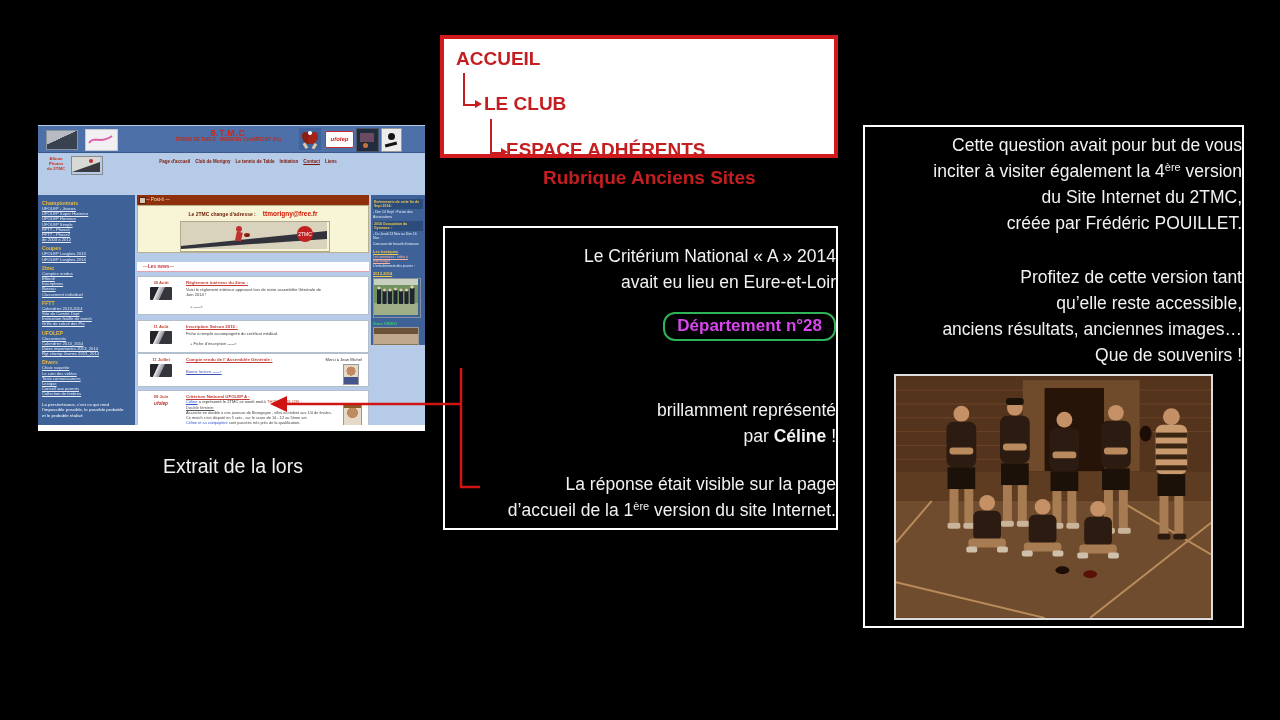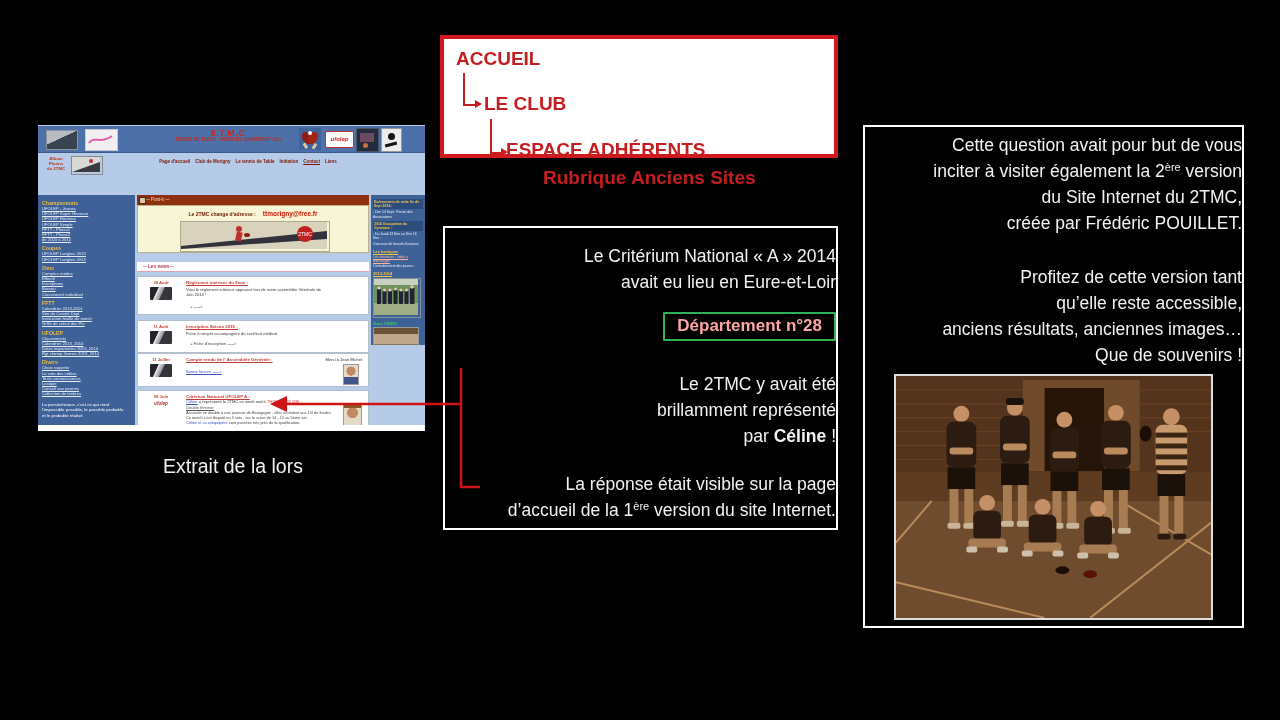--- a/index.html
+++ b/index.html
@@ -74,21 +74,21 @@
   .elb{position:absolute;border-left:2.5px solid #c41e20;border-bottom:2.5px solid #c41e20;}
   .elb1{left:19px;top:34px;width:12px;height:31px;}
   .elb2{left:46px;top:80px;width:11px;height:33px;}
   .ah{position:absolute;width:0;height:0;border-top:4px solid transparent;border-bottom:4px solid transparent;border-left:7px solid #c41e20;}
   .ah1{left:31px;top:61px;} .ah2{left:57px;top:109px;}
   
   .qbox{position:absolute;left:443px;top:226px;width:395px;height:304px;background:#000;border:2px solid #fff;box-sizing:border-box;}
   .ibox{position:absolute;left:863px;top:125px;width:381px;height:503px;background:#000;border:2px solid #fff;box-sizing:border-box;}
   .cline{position:absolute;left:0;width:100%;text-align:right;color:#f2f2f2;font-size:17.5px;white-space:nowrap;}
   .q1{top:18px;} .q2{top:44px;} .qbadge{top:84px;} .q3{top:146px;} .q4{top:172px;} .q5{top:198px;} .q6{top:246px;} .q7{top:272px;}
-  .badge{display:inline-block;border:2.5px solid #2fb357;border-radius:1px;padding:2px 12px 3px;font-size:17px;font-weight:bold;color:#fca5a5;}
+  .badge{display:inline-block;border:2.5px solid #2fb357;border-radius:12px;padding:2px 12px 3px;font-size:17px;font-weight:bold;color:#d946ef;}
   .i1{top:8px;} .i2{top:34px;} .i3{top:60px;} .i4{top:86px;} .i5{top:140px;} .i6{top:166px;} .i7{top:192px;} .i8{top:218px;}
   .b{font-weight:bold;}
   .sup{font-size:11px;vertical-align:6px;}
   .photo-frame{position:absolute;left:29px;top:247px;width:319px;height:246px;border:2px solid #ddd;background:#3b2515;box-sizing:border-box;overflow:hidden;}
   .photo-frame svg{display:block;}
   .arrow-svg{position:absolute;left:0;top:0;width:1280px;height:720px;pointer-events:none;}
 </style>
 </head>
 <body>
 
@@ -315,35 +315,34 @@
     <div class="bc-item bc3">ESPACE ADHÉRENTS</div>
     <div class="bc-sub">Rubrique Anciens Sites</div>
   </div>
 
   <div class="qbox">
     <div class="cline q1">Le Critérium National « A » 2014</div>
     <div class="cline q2">avait eu lieu en Eure-et-Loir</div>
     <div class="cline qbadge">
       <span class="badge">Département n°28</span>
     </div>
-    <div class="cline q3">Le 2TMC y avait été</div>
     <div class="cline q4">brillamment  représenté</div>
     <div class="cline q5">
       <span>par </span><span class="b">Céline</span><span> !</span>
     </div>
     <div class="cline q6">La réponse était visible sur la page</div>
     <div class="cline q7">
       <span>d’accueil de la 1</span><span class="sup">ère</span><span> version du site Internet.</span>
     </div>
   </div>
 
   <div class="ibox">
     <div class="cline i1">Cette question avait pour but de vous</div>
     <div class="cline i2">
-      <span>inciter à visiter également la 2</span><span class="sup">ère</span><span> version</span>
+      <span>inciter à visiter également la 4</span><span class="sup">ère</span><span> version</span>
     </div>
     <div class="cline i3">du Site Internet du 2TMC,</div>
     <div class="cline i4">créée par Frédéric POUILLET.</div>
     <div class="cline i5">Profitez de cette version tant</div>
     <div class="cline i6">qu’elle  reste accessible,</div>
     <div class="cline i8">Que de souvenirs !</div>
     <div class="cline i7">anciens résultats, anciennes images…</div>
     <div class="photo-frame">
       <svg width="315" height="242" viewBox="0 0 318 244">
         <rect width="318" height="244" fill="#3a2414"></rect>

